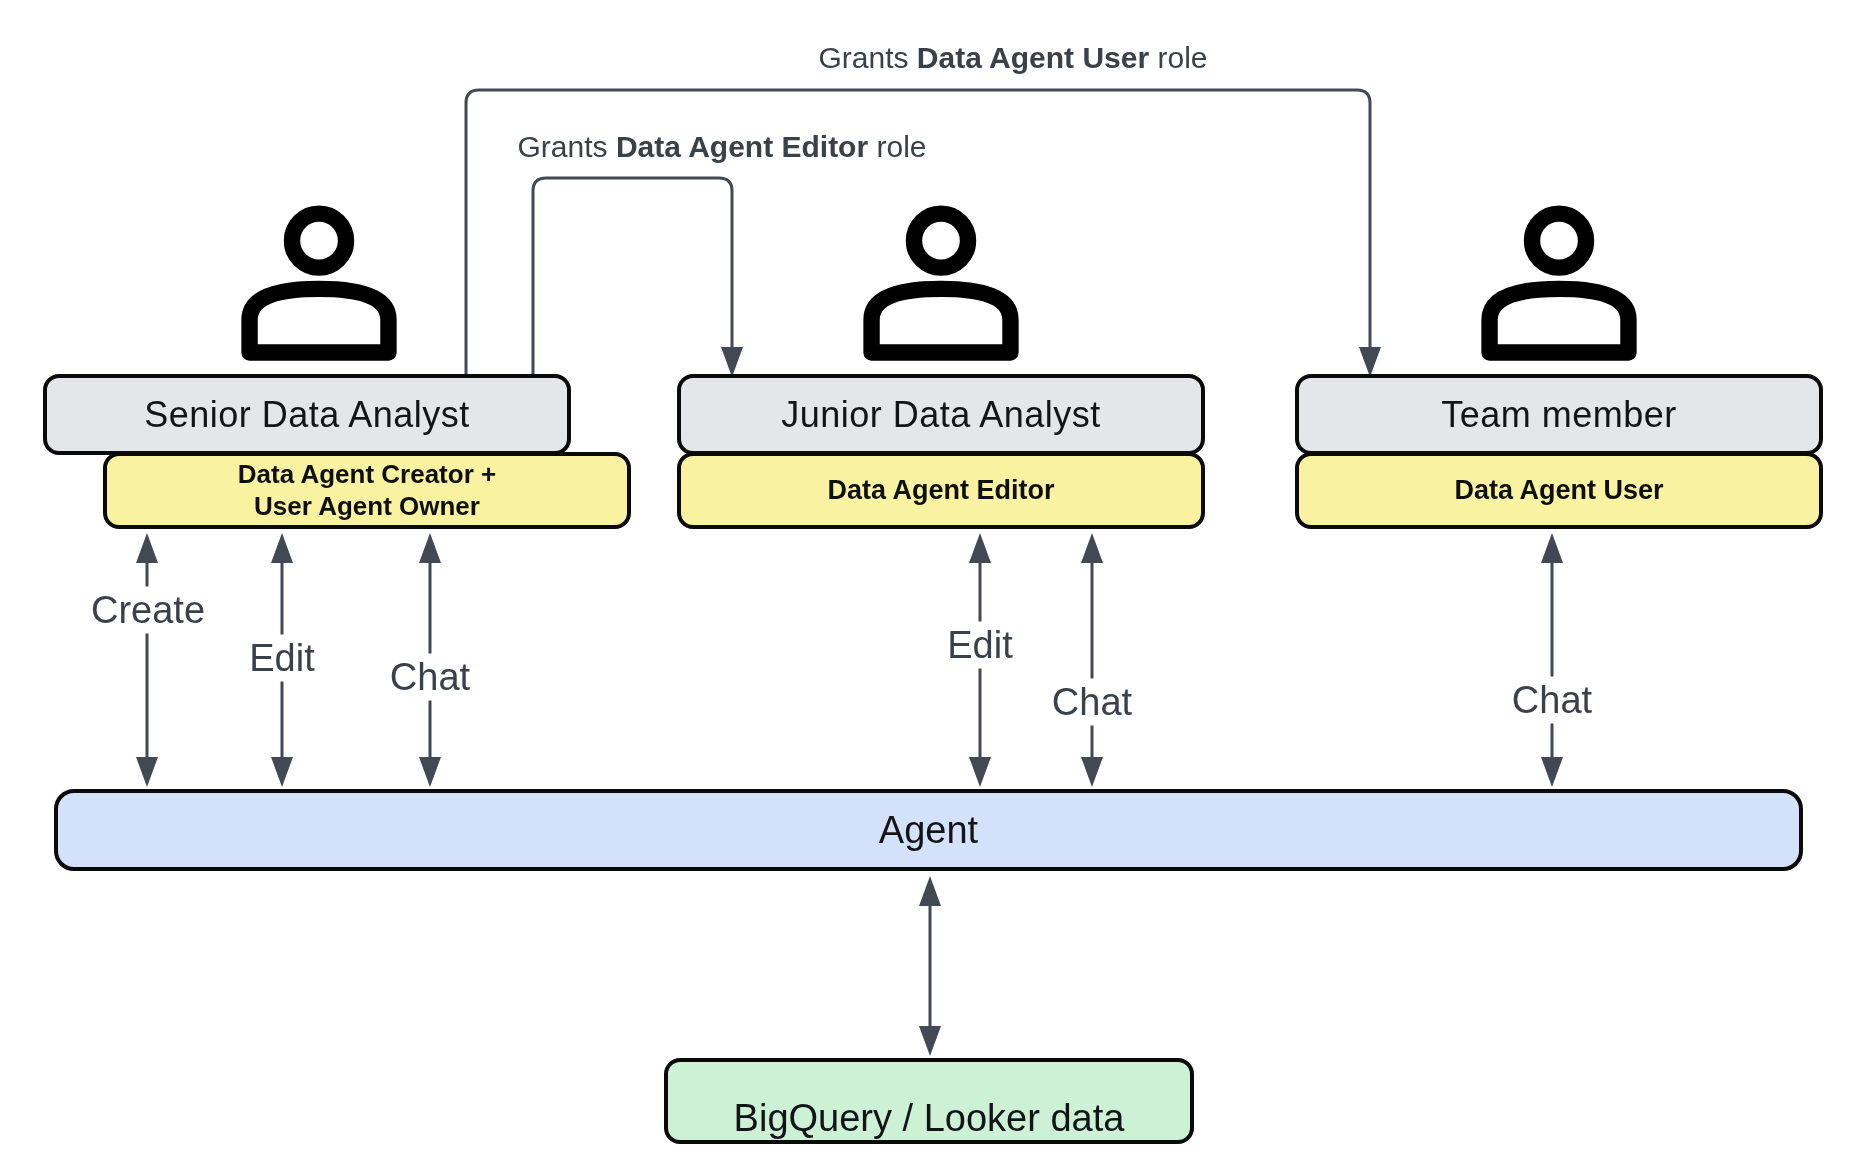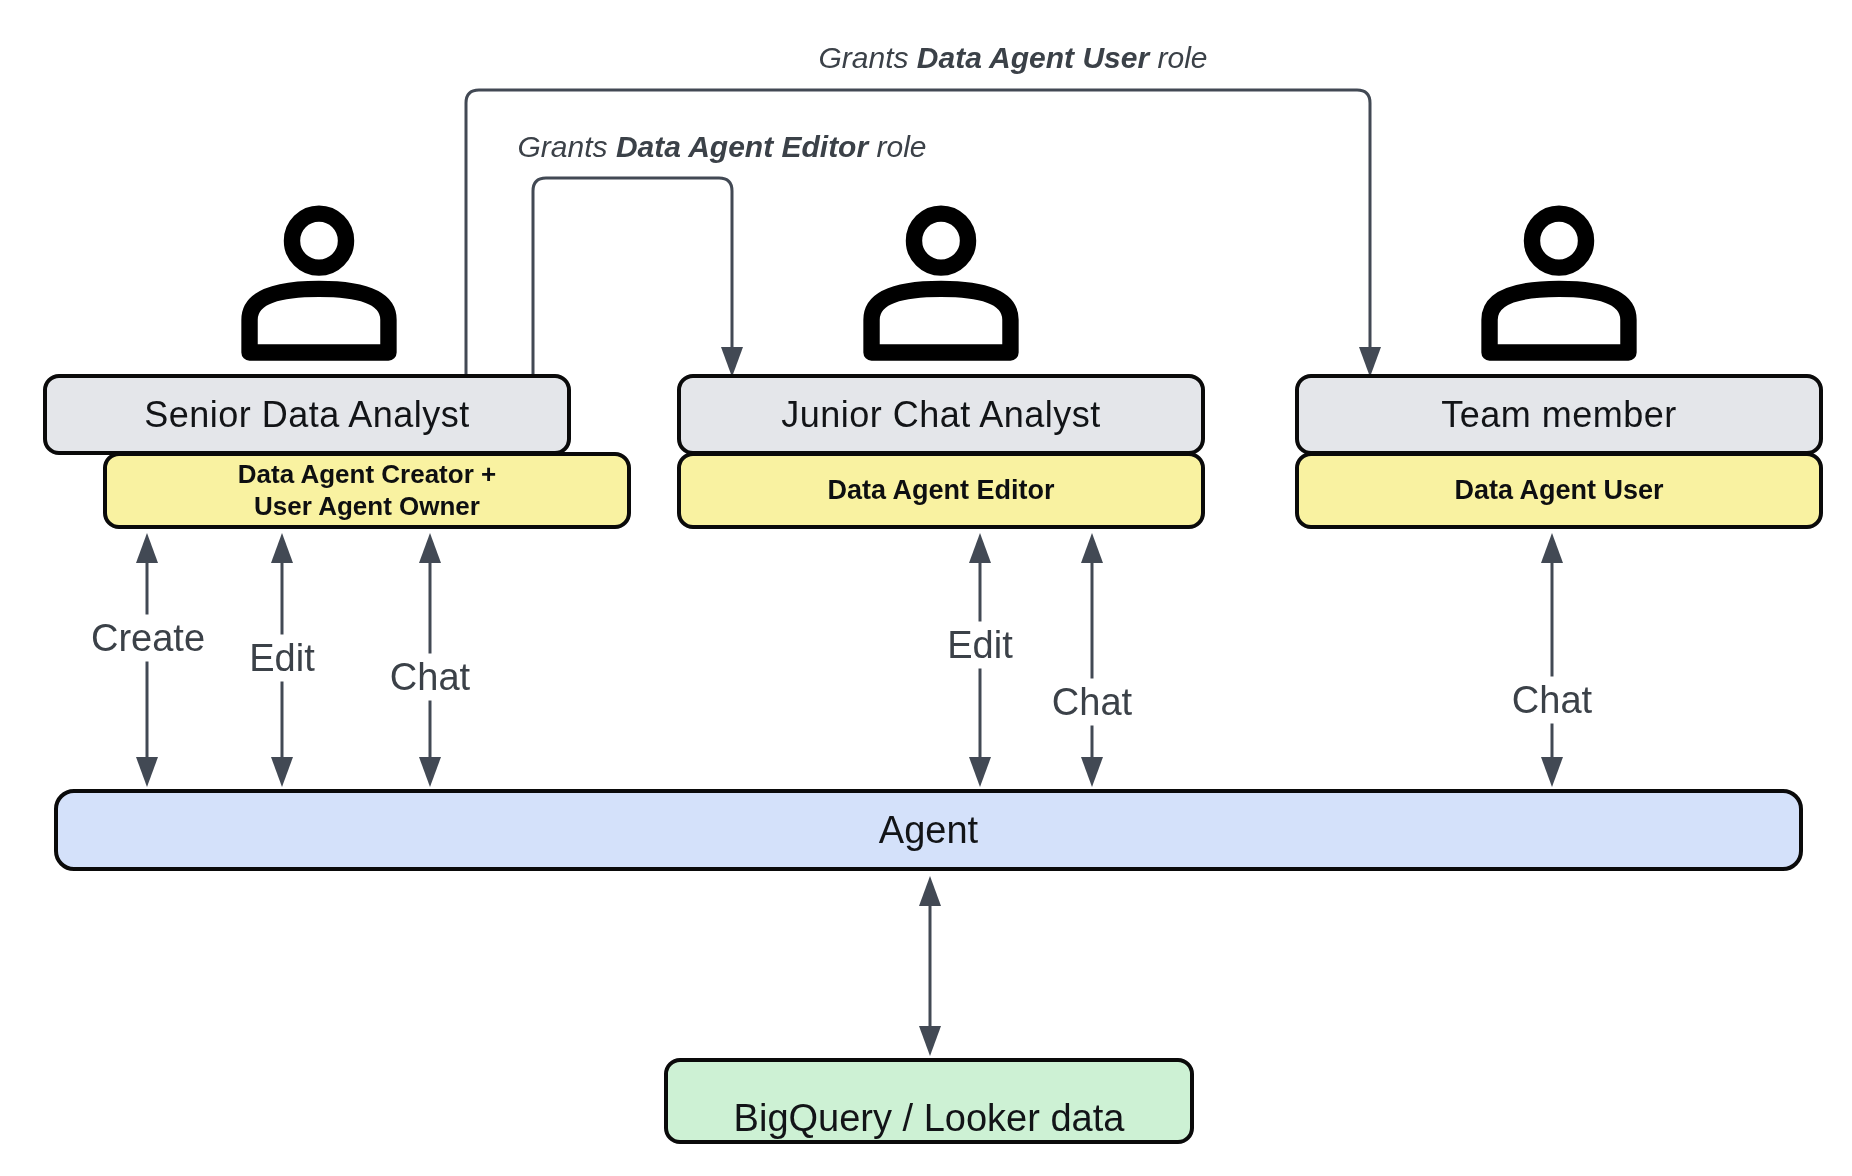--- a/index.html
+++ b/index.html
@@ -12,21 +12,21 @@
   }
   svg.overlay{position:absolute;left:0;top:0;width:1852px;height:1176px;}
 
   
   .connector{fill:none;stroke:#424954;stroke-width:3;}
   .arrowhead{fill:#424954;stroke:none;}
 
   
   .grant-label{
     position:absolute;transform:translate(-50%,-50%);
-    font-style:italic;font-size:30px;color:#3b4148;white-space:nowrap;
+    font-size:30px;color:#3b4148;white-space:nowrap;
   }
   .grant-label b{font-weight:bold;}
 
   
   .action-label{
     position:absolute;transform:translate(-50%,-50%);
     font-size:38px;color:#3b4148;background:#ffffff;
     padding:2px 8px;white-space:nowrap;
   }
 
@@ -132,34 +132,34 @@
 
   <div class="actor-title" style="left:43px;top:374px;width:520px;">
     <span>Senior Data Analyst</span>
   </div>
   <div class="actor-role two-line" style="left:55px;top:452px;width:520px;margin-left:48px;">
     <span>Data Agent Creator +</span>
     <span>User Agent Owner</span>
   </div>
 
   <div class="actor-title" style="left:677px;top:374px;width:520px;">
-    <span>Junior Chat Analyst</span>
+    <span>Junior Data Analyst</span>
   </div>
   <div class="actor-role" style="left:677px;top:452px;width:520px;">
     <span>Data Agent Editor</span>
   </div>
 
   <div class="actor-title" style="left:1295px;top:374px;width:520px;">
     <span>Team member</span>
   </div>
   <div class="actor-role" style="left:1295px;top:452px;width:520px;">
     <span>Data Agent User</span>
   </div>
 
-  <div class="action-label" style="left:148px;top:638px;">Create</div>
+  <div class="action-label" style="left:148px;top:610px;">Create</div>
   <div class="action-label" style="left:282px;top:658px;">Edit</div>
   <div class="action-label" style="left:430px;top:677px;">Chat</div>
   <div class="action-label" style="left:980px;top:645px;">Edit</div>
   <div class="action-label" style="left:1092px;top:702px;">Chat</div>
   <div class="action-label" style="left:1552px;top:700px;">Chat</div>
 
   <div class="agent-bar">
     <span>Agent</span>
   </div>
 

